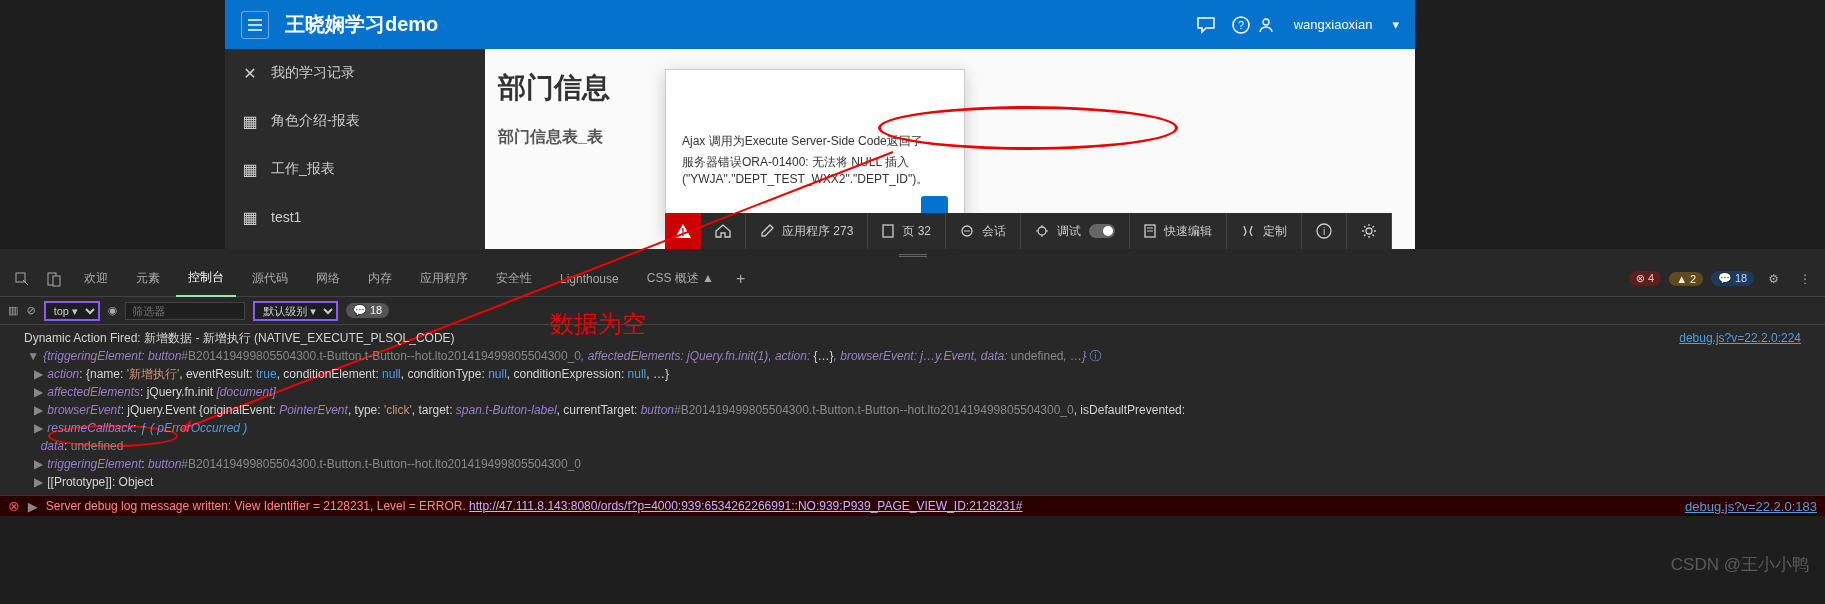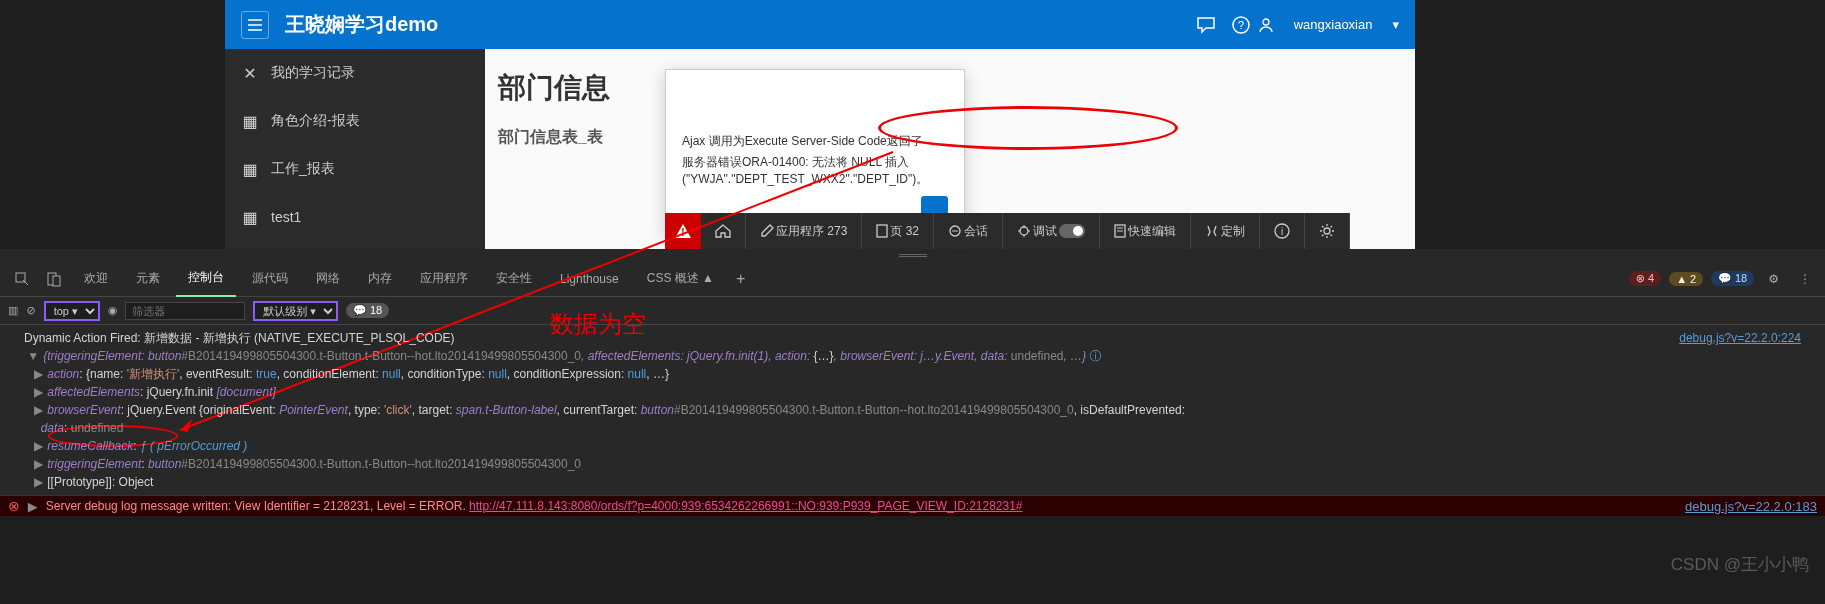--- a/index.html
+++ b/index.html
@@ -24,21 +24,21 @@
 
 
 .modal { position: absolute; top: 20px; left: 180px; width: 300px; background: #fff; border: 1px solid #ccc; box-shadow: 0 4px 16px rgba(0,0,0,0.2); padding: 16px; font-size: 12px; color: #333; }
 .modal .msg-title { margin-bottom: 4px; margin-top: 47px; }
 .modal .msg-body { line-height: 1.4; }
 .modal .btn { background: #0572ce; color: #fff; border-radius: 3px; padding: 4px 12px; margin-top: 8px; display: inline-block; float: right; }
 
 
 .dev-toolbar { position: absolute; bottom: 0; left: 180px; display: flex; align-items: center; background: #2b2b2b; height: 36px; color: #ccc; font-size: 12px; }
 .dev-toolbar .warn { background: #c00; color: #fff; width: 36px; height: 36px; display: flex; align-items: center; justify-content: center; font-size: 16px; }
-.dev-toolbar .btn { padding: 0 14px; height: 36px; display: flex; align-items: center; gap: 2px; border-right: 1px solid #444; cursor: pointer; }
+.dev-toolbar .btn { padding: 0 14px; height: 36px; display: flex; align-items: center; gap: 8px; border-right: 1px solid #444; cursor: pointer; }
 .toggle { width: 26px; height: 14px; background: #666; border-radius: 7px; position: relative; }
 .toggle::after { content: ""; position: absolute; width: 10px; height: 10px; background: #fff; border-radius: 50%; top: 2px; right: 2px; }
 
 
 .anno-circle { position: absolute; border: 3px solid #e00; border-radius: 50%/50%; pointer-events: none; }
 .anno-text { position: absolute; color: #e00; font-size: 24px; font-family: "Microsoft YaHei"; pointer-events: none; }
 
 
 .devtools { background: #282828; }
 .dt-tabs { display: flex; align-items: center; height: 36px; border-bottom: 1px solid #444; padding: 0 8px; gap: 4px; font-size: 12px; color: #aaa; }
@@ -63,21 +63,21 @@
 .str { color: #ce9178; }
 .btn-ref { color: #9b7fc7; font-style: italic; }
 .hash { color: #888; }
 .val { color: #569cd6; }
 .file-link { color: #5a9bd4; float: right; text-decoration: underline; cursor: pointer; }
 .kw { color: #5a9bd4; font-style: italic; }
 
 .console-err { border-top: 1px solid #5c1f1f; background: #2a0000; padding: 2px 8px; display: flex; align-items: center; gap: 8px; }
 .console-err .x { color: #e55; font-size: 14px; }
 .err-text { color: #f88; font-family: Consolas, monospace; font-size: 12px; }
-.err-link { color: #ec4899; text-decoration: underline; }
+.err-link { color: #c4b5fd; text-decoration: underline; }
 
 .signature { position: absolute; bottom: 28px; right: 16px; color: rgba(200,200,200,0.35); font-size: 17px; }
 
 svg { display: block; }
 </style>
 </head>
 <body>
 
 <div class="app-bar">
   <div class="hamburger">
@@ -260,22 +260,22 @@
     <select><option>默认级别 ▾</option></select>
     <span class="badge badge-count">💬 <span>18</span></span>
   </div>
 
   <div class="console">
     <div class="line"><span>Dynamic Action Fired: 新增数据 - 新增执行 (NATIVE_EXECUTE_PLSQL_CODE)</span><span class="file-link">debug.js?v=22.2.0:224</span></div>
     <div class="line"> <span class="arrow">▼</span><span class="prop">{triggeringElement: </span><span class="btn-ref">button</span><span class="hash">#B201419499805504300.t-Button.t-Button--hot.lto201419499805504300_0</span><span class="prop">, affectedElements: </span><span class="btn-ref">jQuery.fn.init(1)</span><span class="prop">, action: </span>{…}<span class="prop">, browserEvent: </span><span class="btn-ref">j…y.Event</span><span class="prop">, data: </span><span class="hash">undefined</span><span class="prop">, …}</span> <span style="color:#5a9bd4">ⓘ</span></div>
     <div class="line">   <span class="arrow">▶</span><span class="prop">action</span>: {name: <span class="str">'新增执行'</span>, eventResult: <span class="val">true</span>, conditionElement: <span class="val">null</span>, conditionType: <span class="val">null</span>, conditionExpression: <span class="val">null</span>, …}</div>
     <div class="line">   <span class="arrow">▶</span><span class="prop">affectedElements</span>: jQuery.fn.init <span class="btn-ref">[document]</span></div>
     <div class="line">   <span class="arrow">▶</span><span class="prop">browserEvent</span>: jQuery.Event {originalEvent: <span class="btn-ref">PointerEvent</span>, type: <span class="str">'click'</span>, target: <span class="btn-ref">span.t-Button-label</span>, currentTarget: <span class="btn-ref">button</span><span class="hash">#B201419499805504300.t-Button.t-Button--hot.lto201419499805504300_0</span>, isDefaultPrevented:</div>
+    <div class="line">   <span class="arrow">▶</span><span class="prop">resumeCallback</span>: <span class="kw">ƒ ( pErrorOccurred )</span></div>
     <div class="line">     <span class="prop">data</span>: <span class="hash">undefined</span></div>
-    <div class="line">   <span class="arrow">▶</span><span class="prop">resumeCallback</span>: <span class="kw">ƒ ( pErrorOccurred )</span></div>
     <div class="line">   <span class="arrow">▶</span><span class="prop">triggeringElement</span>: <span class="btn-ref">button</span><span class="hash">#B201419499805504300.t-Button.t-Button--hot.lto201419499805504300_0</span></div>
     <div class="line">   <span class="arrow">▶</span>[[Prototype]]: Object</div>
   </div>
 
   <div class="console-err">
     <span class="x">⊗</span>
     <span class="arrow" style="color:#888">▶</span>
     <span class="err-text"><span>Server debug log message written: View Identifier = 2128231, Level = ERROR. </span><span class="err-link">http://47.111.8.143:8080/ords/f?p=4000:939:6534262266991::NO:939:P939_PAGE_VIEW_ID:2128231#</span></span>
     <span class="file-link" style="margin-left:auto;">debug.js?v=22.2.0:183</span>
   </div>

